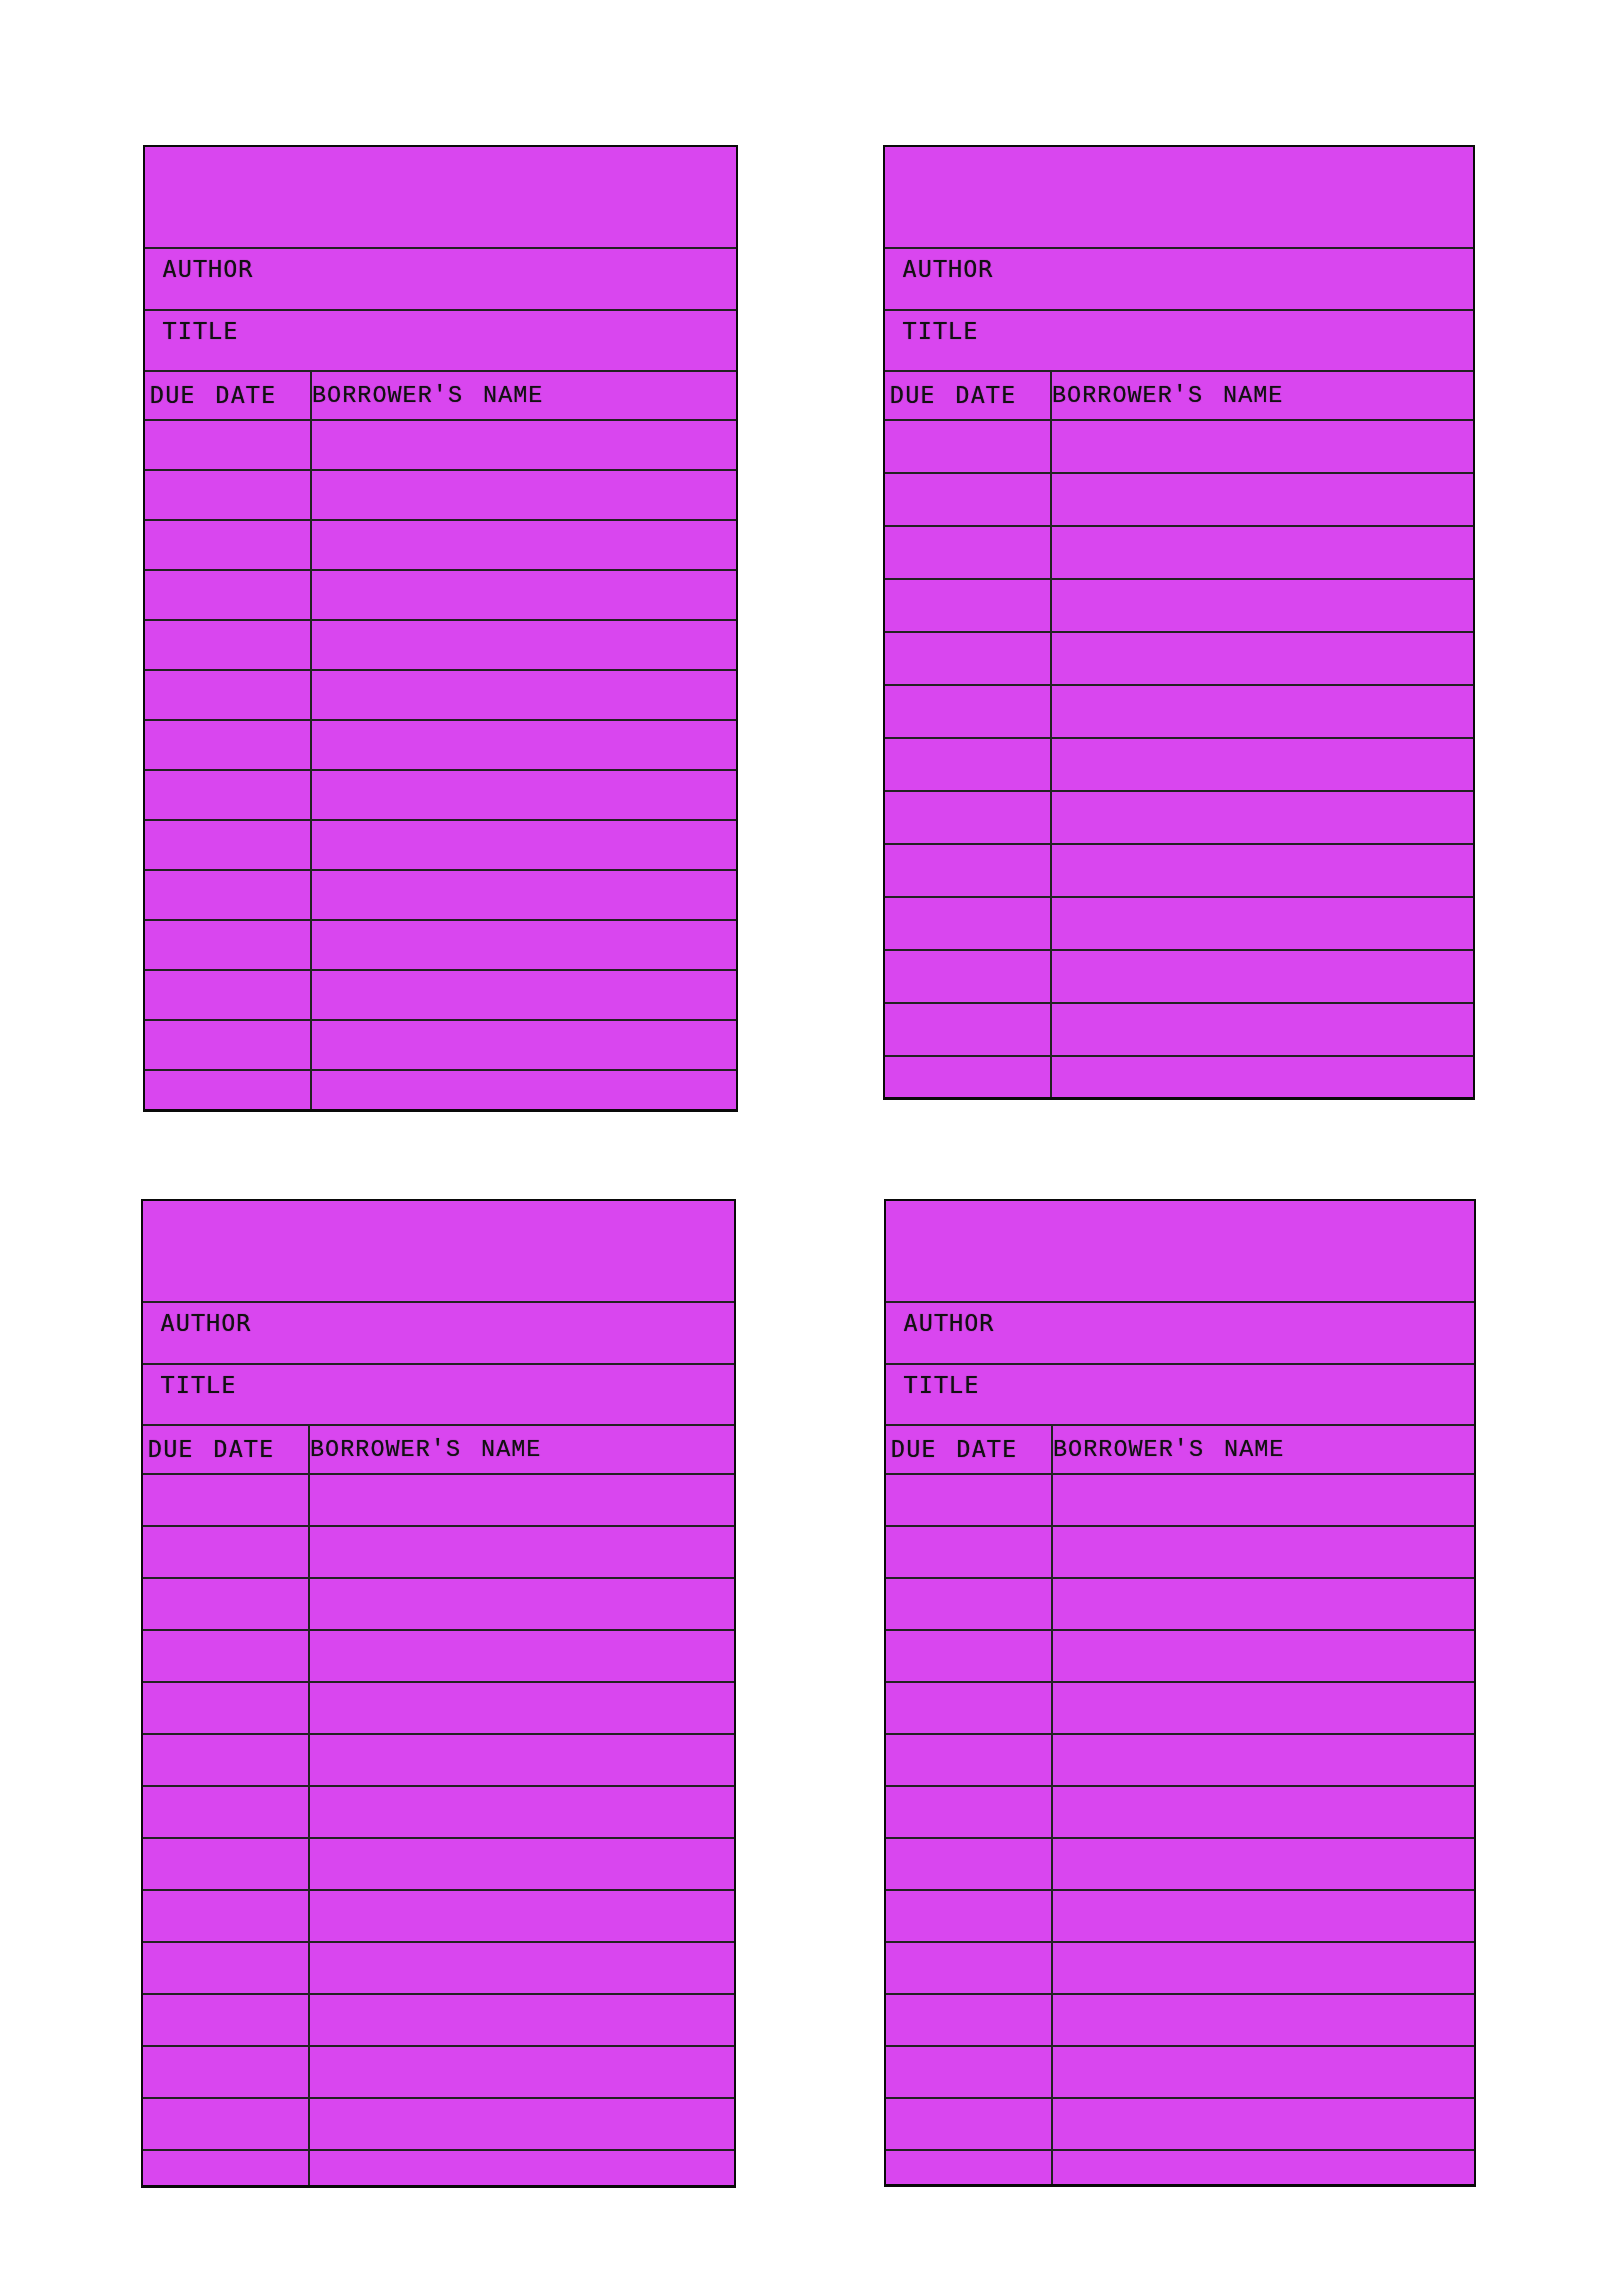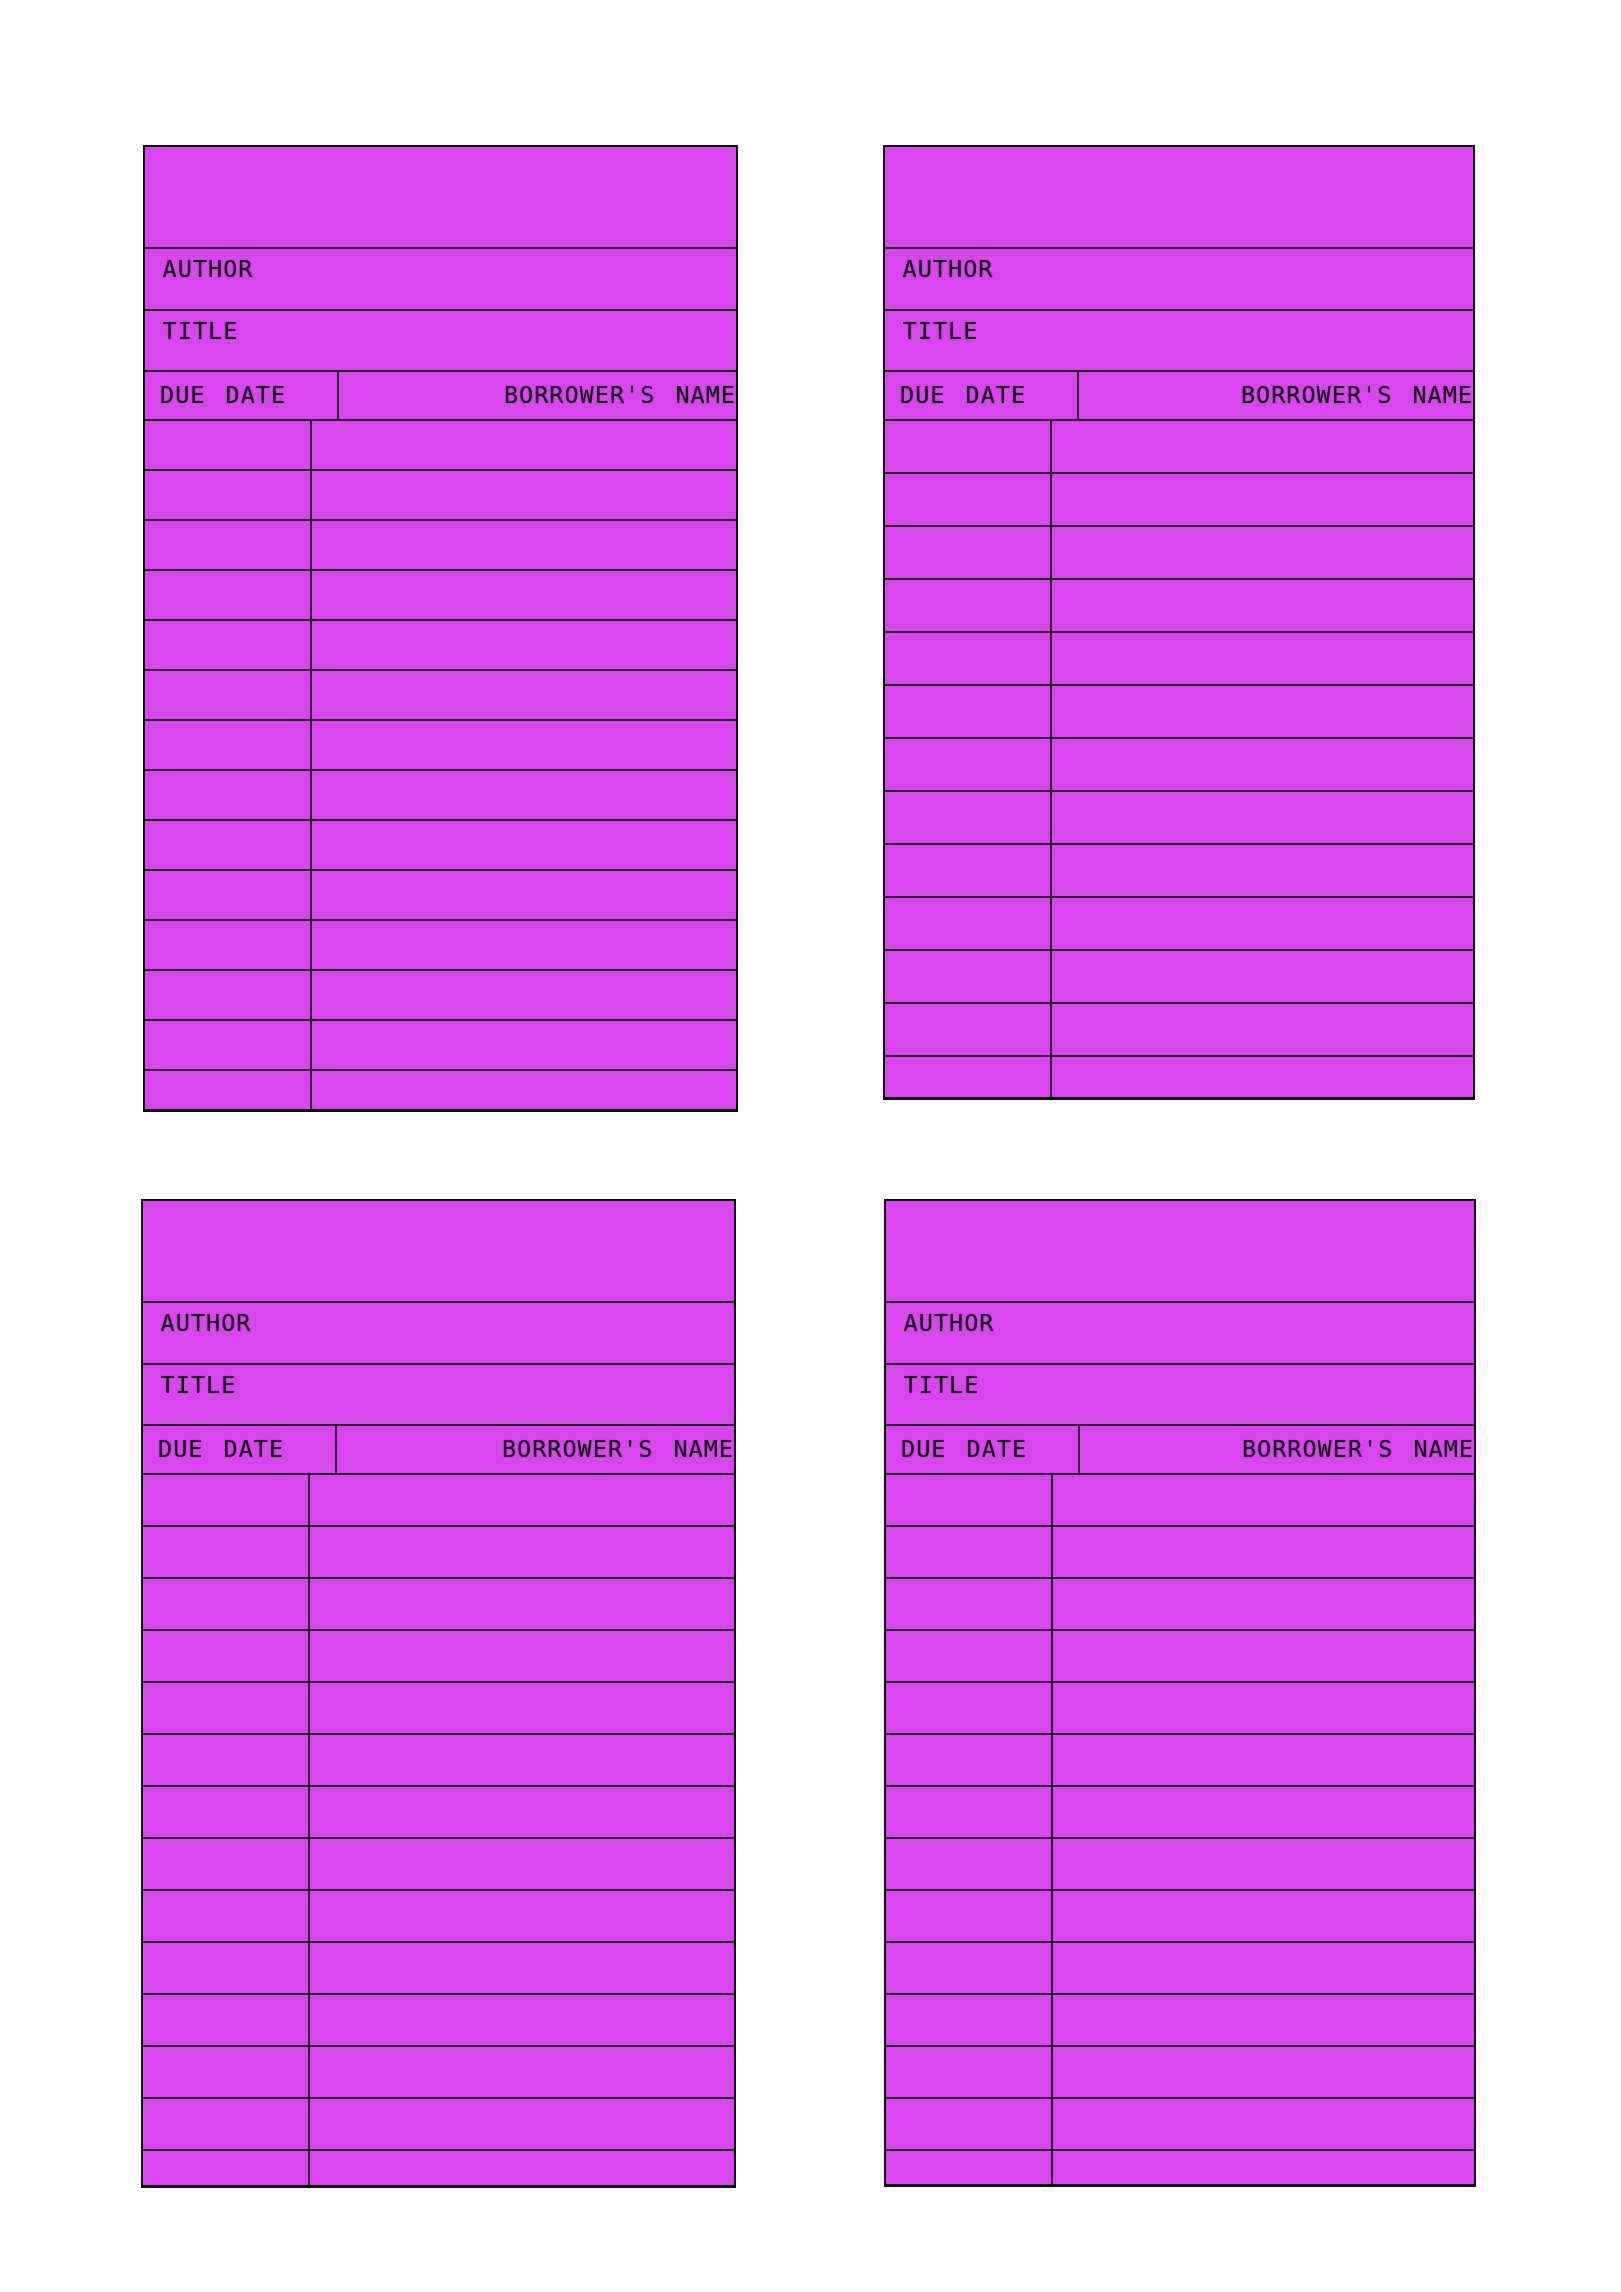--- a/index.html
+++ b/index.html
@@ -48,33 +48,34 @@
   .title-row  { height: 61px; }
 
   .cols-header {
     height: 49px;
     flex: 0 0 auto;
     border-bottom: 2px solid #222222;
     box-sizing: border-box;
     display: flex;
   }
   .due-col {
-    width: 194px;
+    width: 167px;
     flex: 0 0 auto;
     border-right: 2px solid #222222;
     box-sizing: border-box;
     display: flex;
     align-items: center;
-    padding-left: 15px;
+    padding-left: 5px;
   }
   .borrower-col {
     flex: 1 1 auto;
     display: flex;
     align-items: center;
-    justify-content: flex-end;
+    justify-content: flex-start;
+    font-family: Liberation Mono, monospace;
   }
 
   .rows {
     flex: 1 1 auto;
     overflow: hidden;
     display: flex;
     flex-direction: column;
   }
   .data-row {
     height: var(--rh);

